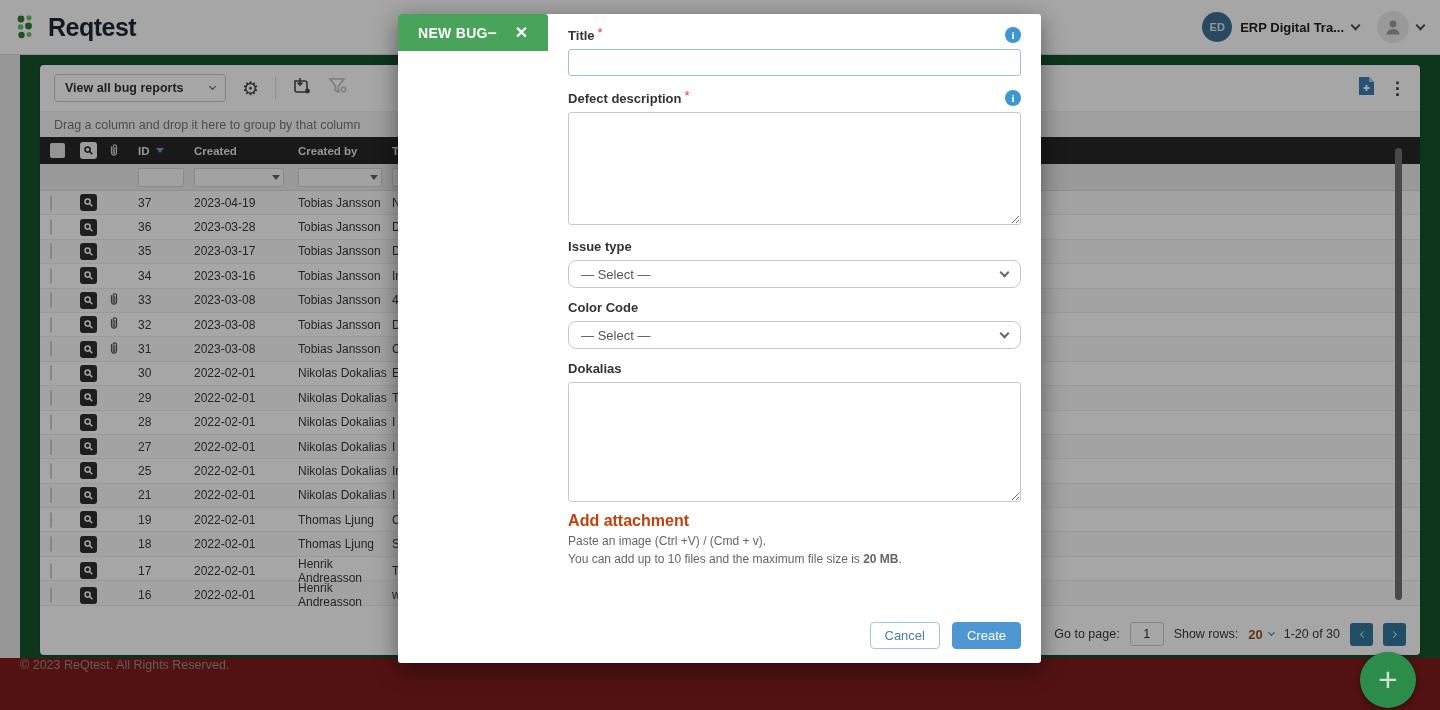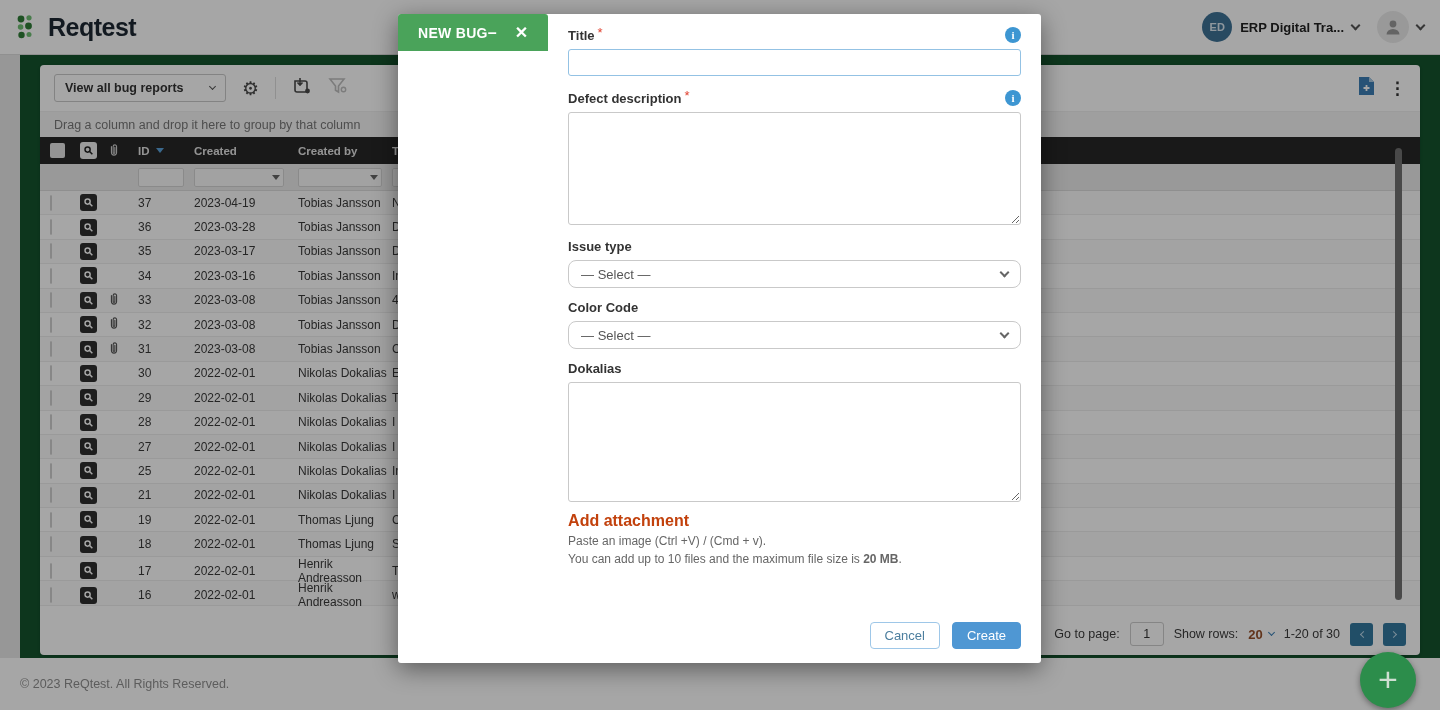--- a/index.html
+++ b/index.html
@@ -70,21 +70,21 @@
   .page-input { width:34px; height:24px; border:1px solid #ccc; border-radius:3px; text-align:center; font-size:12.5px; color:#333; background:#fff; }
   .rows-select { display:flex; align-items:center; gap:6px; cursor:pointer; }
   .rows-select .val { color:#96502a; font-weight:bold; font-size:13px; }
   .rows-select .chev { border-color:#3a7fb5; }
   .pg-btn { width:23px; height:23px; border-radius:3px; background:#33789f; border:none; display:flex; align-items:center; justify-content:center; cursor:pointer; }
   .pg-btn .chev { border-color:#bcd8ea; margin:0; }
   .pg-btn .chev.left  { transform:rotate(135deg); margin-left:3px; }
   .pg-btn .chev.right { transform:rotate(-45deg); margin-right:3px; }
 
   
-  .footer { position:absolute; left:0; right:0; bottom:0; height:52px; background:#ffffff; display:flex; align-items:center; padding-left:20px; z-index:1; }
+  .footer { position:absolute; left:0; right:0; bottom:0; height:52px; background:#7f1d1d; display:flex; align-items:flex-start; padding-left:20px; z-index:1; }
   .footer span { color:#8f8f8f; font-size:12.5px; }
   .fab { position:absolute; right:24px; bottom:2px; width:56px; height:56px; border-radius:50%; background:#2c8d4b;
          display:flex; align-items:center; justify-content:center; box-shadow:0 2px 6px rgba(0,0,0,0.4); z-index:60; cursor:pointer; }
   .fab span { color:#cfdfd2; font-size:34px; font-weight:300; line-height:1; margin-top:-3px; }
 
   
   .overlay { position:absolute; inset:0; background:rgba(0,0,0,0.35); z-index:40; }
   .modal { position:absolute; left:398px; top:14px; width:643px; height:649px; background:#fff; z-index:50;
            border-radius:3px; box-shadow:0 6px 24px rgba(0,0,0,0.45); display:flex; flex-direction:row; }
   .modal-head { height:37px; background:#4aa35a; border-radius:3px 3px 0 0; display:flex; align-items:center; padding:0 20px; flex:0 0 auto; }

